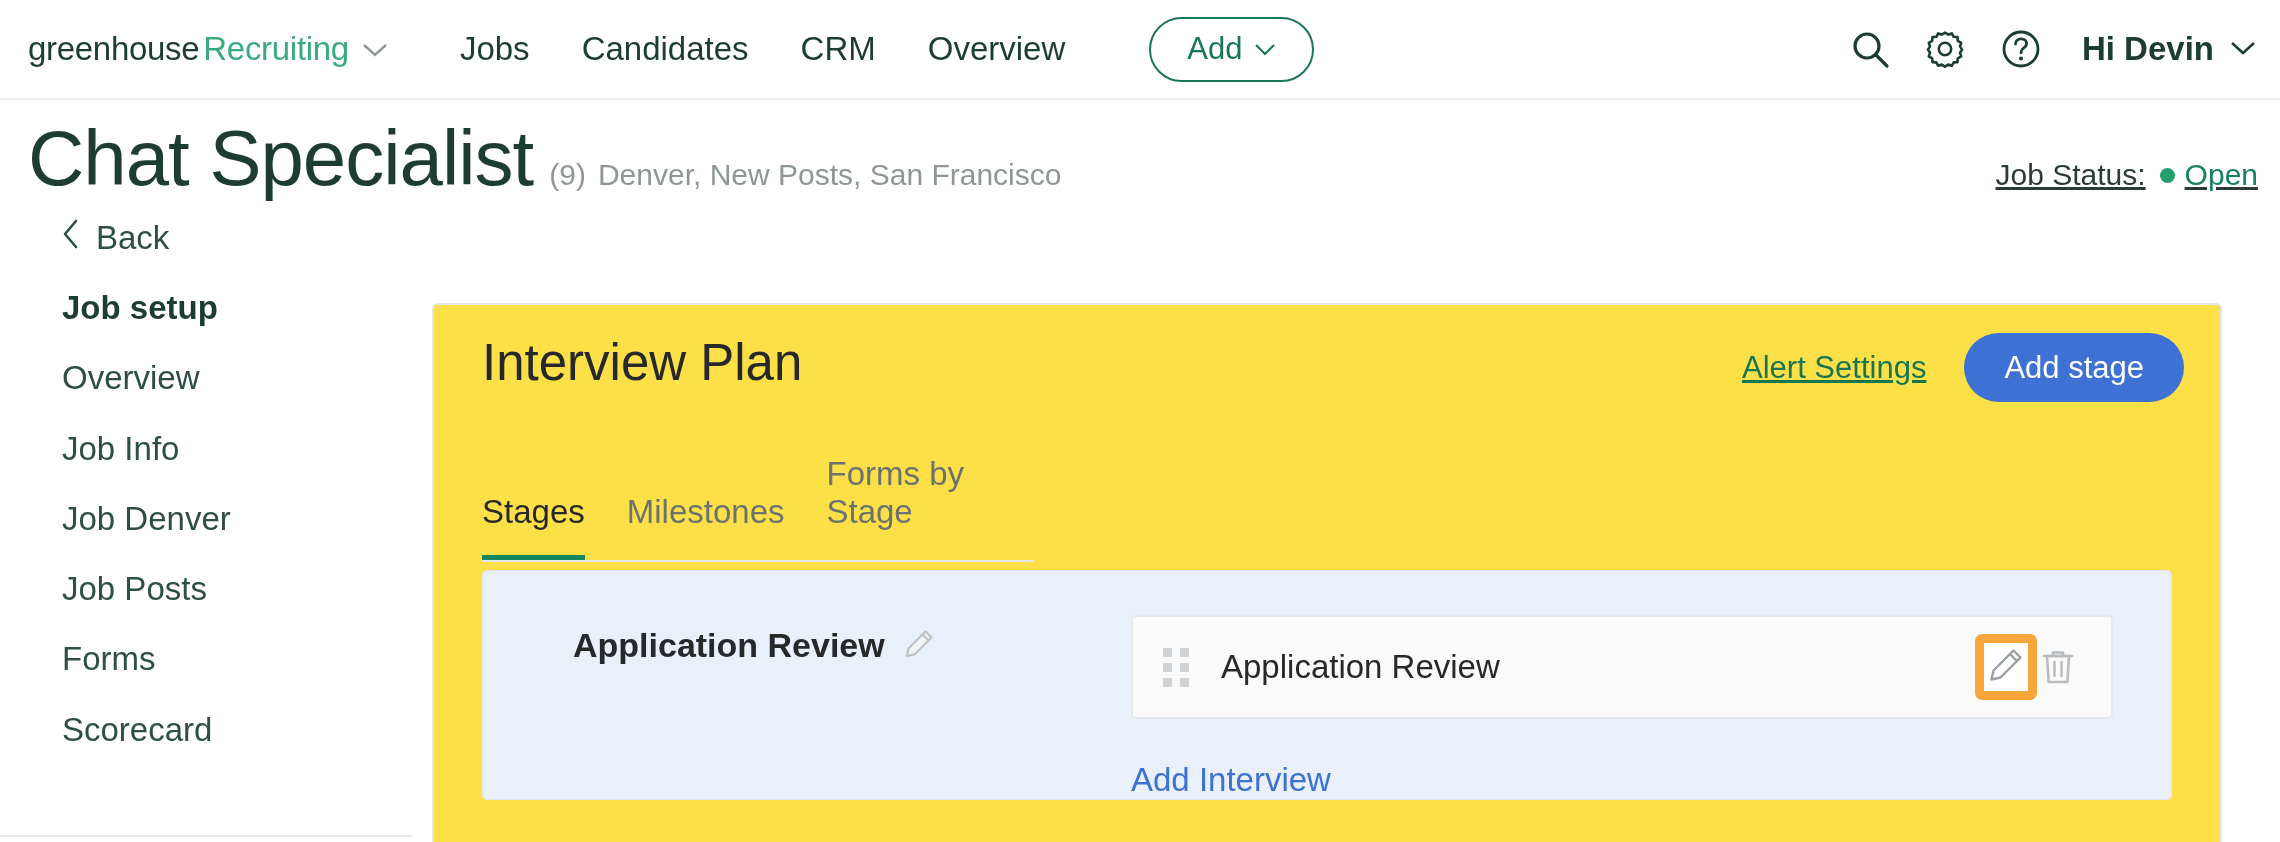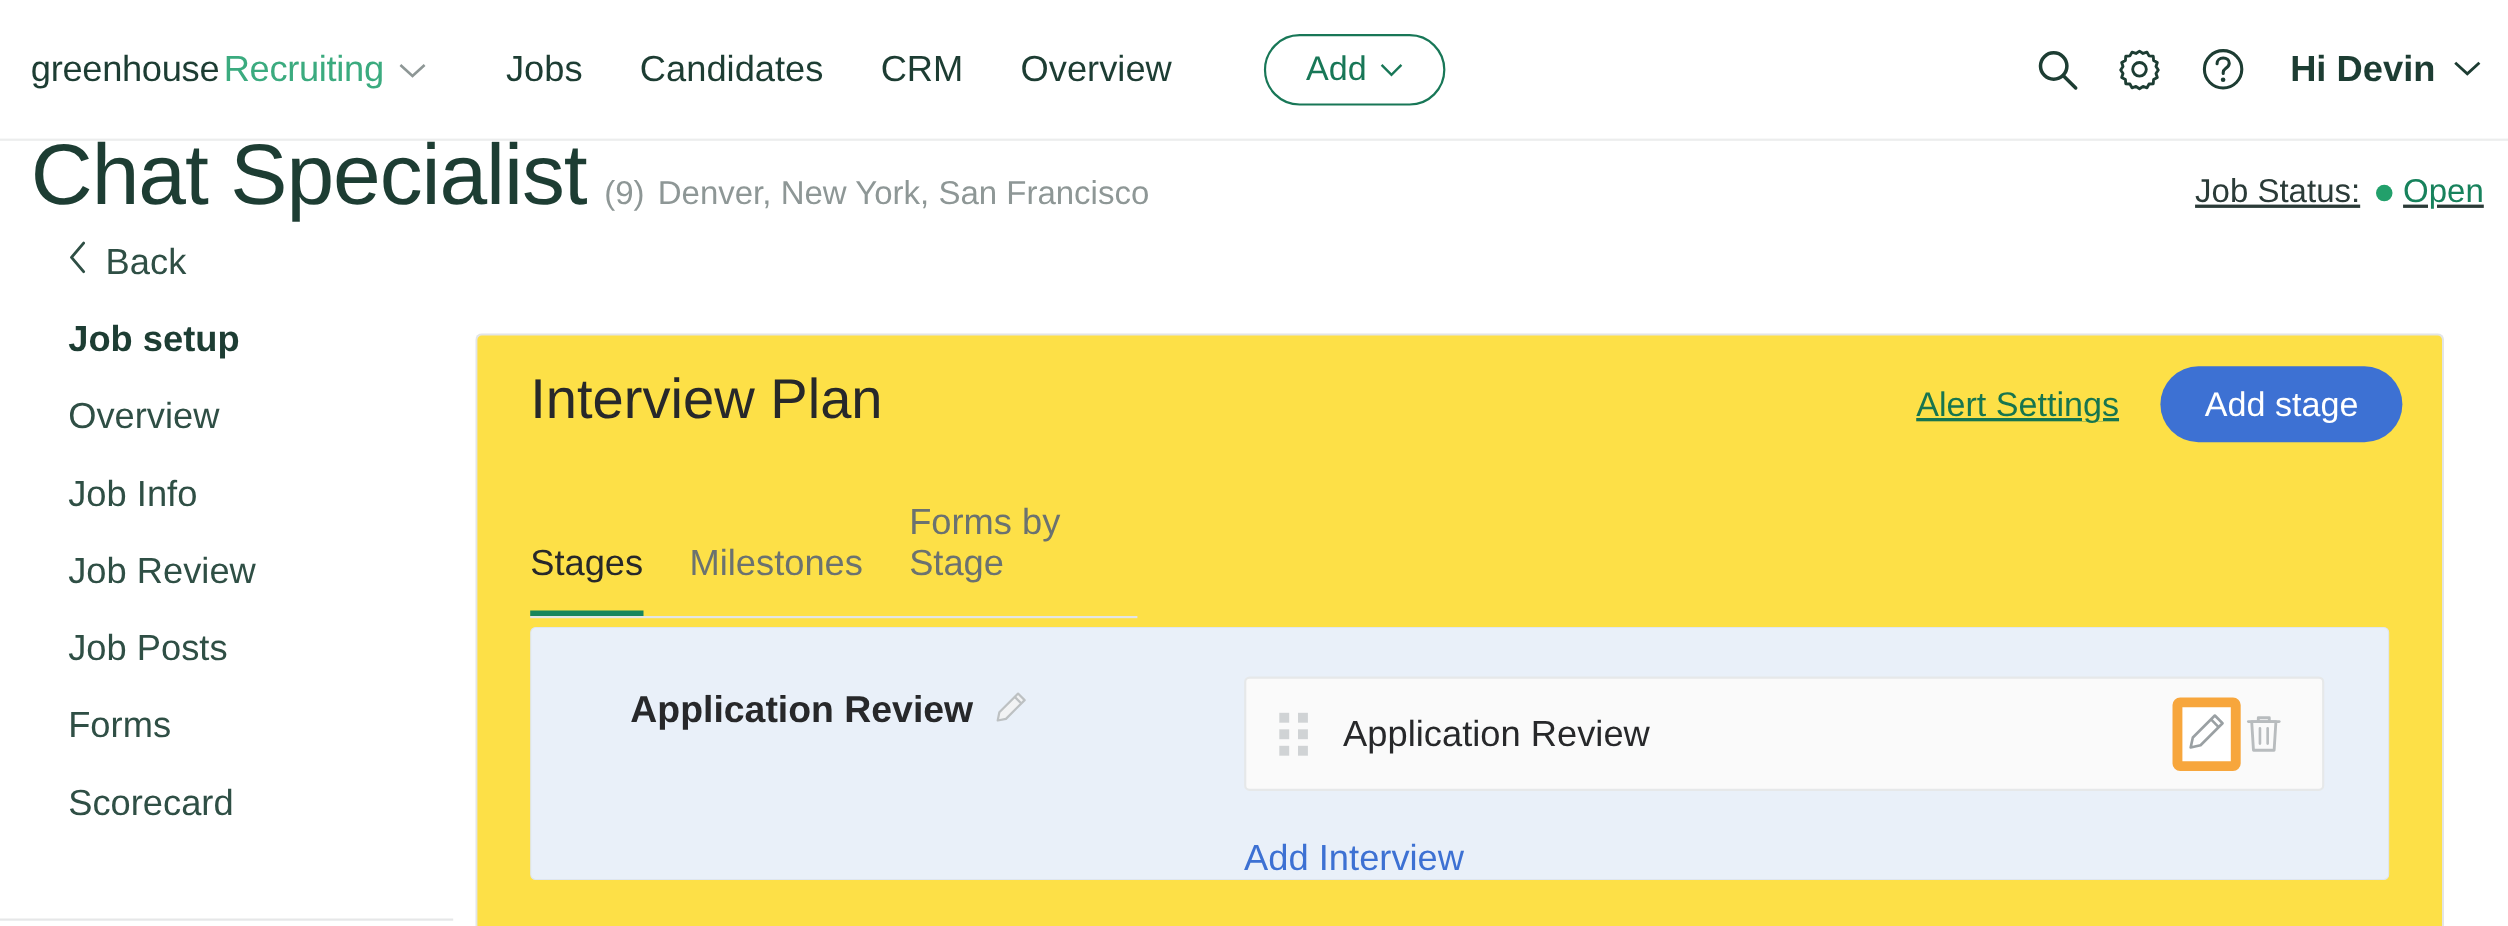--- a/index.html
+++ b/index.html
@@ -7,21 +7,21 @@
     margin: 0; padding: 0;
     width: 2280px; height: 842px;
     background: #ffffff;
     font-family: "Liberation Sans", sans-serif;
     -webkit-font-smoothing: antialiased;
   }
 
   
   .topnav {
     position: absolute; top: 0; left: 0;
-    width: 2280px; height: 128px;
+    width: 2280px; height: 100px;
     border-bottom: 2px solid #eceded;
     background: #fff;
     display: flex; align-items: center;
   }
   .brand {
     display: flex; align-items: baseline;
     margin-left: 28px; margin-right: 46px;
     cursor: pointer;
   }
   .brand-green { font-size: 33px; color: #1d3d33; letter-spacing: -.3px; }
@@ -264,21 +264,21 @@
           </svg>
       </span>
     </div>
   </div>
 </div>
 
 <div class="page-head">
   <div class="title-wrap">
     <span class="job-title">Chat Specialist</span>
     <span class="job-count">(9)</span>
-    <span class="job-locations">Denver, New York, San Francisco</span>
+    <span class="job-locations">Denver, New Posts, San Francisco</span>
   </div>
   <div class="job-status">
     <span>Job Status:</span>
     <span class="status-dot"></span>
     <span class="status-open">Open</span>
   </div>
 </div>
 
 <div class="sidebar">
   <div class="back-row">
@@ -286,21 +286,21 @@
       <svg width="17" height="30" viewBox="0 0 17 30" fill="none">
           <path d="M14 2 L3 15 L14 28" stroke="#2f4f45" stroke-width="2.6" fill="none" stroke-linecap="round" stroke-linejoin="round"></path>
         </svg>
     </span>
     <span class="back-label">Back</span>
   </div>
 
   <div class="side-item active first">Job setup</div>
   <div class="side-item">Overview</div>
   <div class="side-item">Job Info</div>
-  <div class="side-item">Job Review</div>
+  <div class="side-item">Job Denver</div>
   <div class="side-item">Job Posts</div>
   <div class="side-item">Forms</div>
   <div class="side-item">Scorecard</div>
 </div>
 
 <div class="card">
 
   <div class="card-head">
     <div class="card-title">Interview Plan</div>
     <div class="card-actions">

